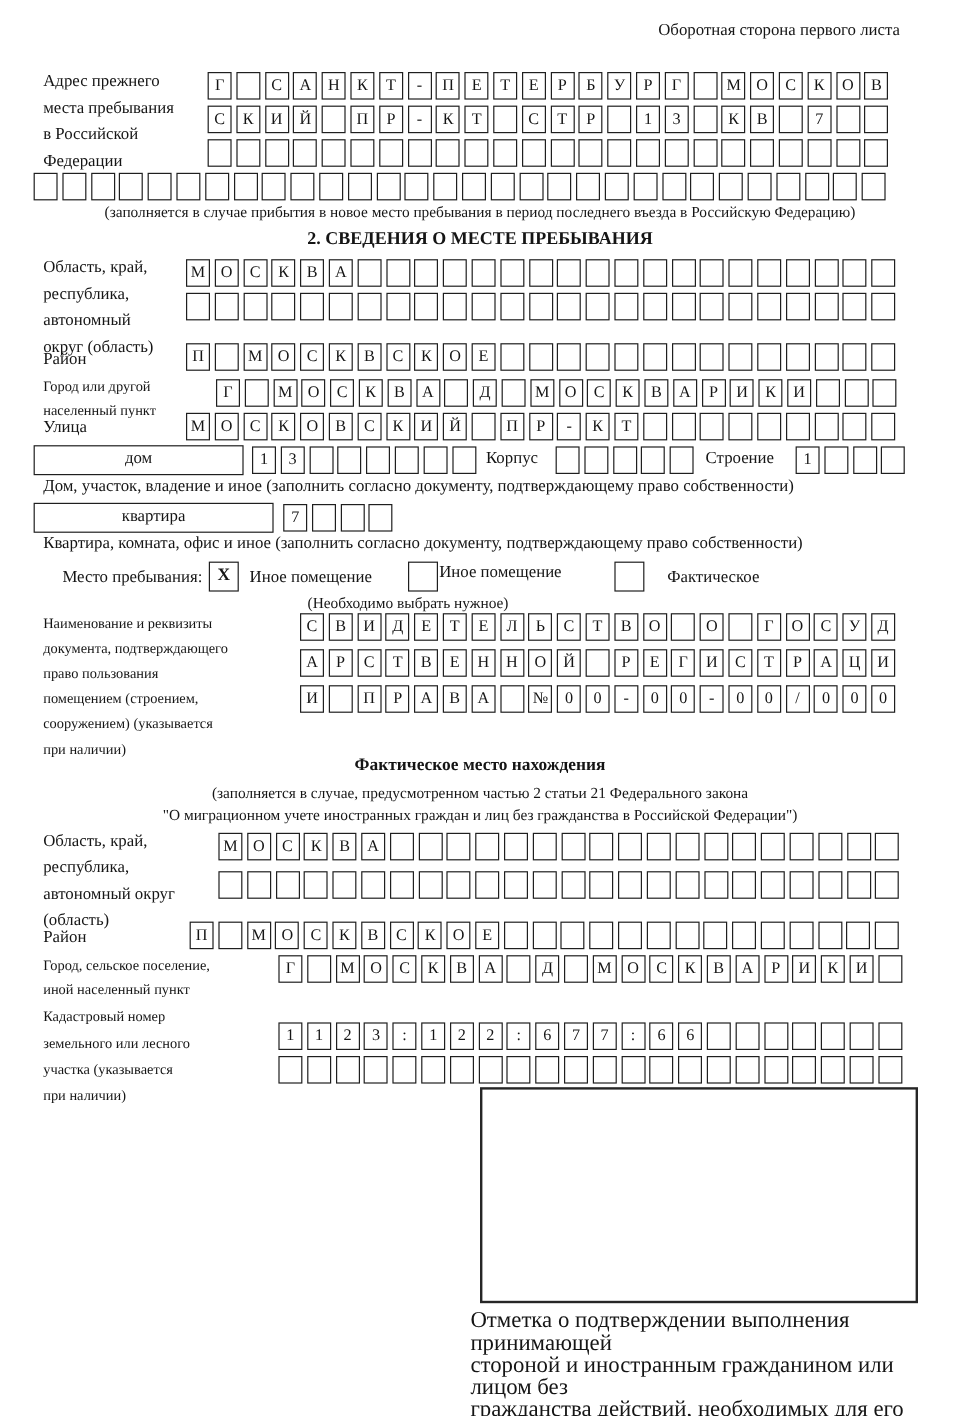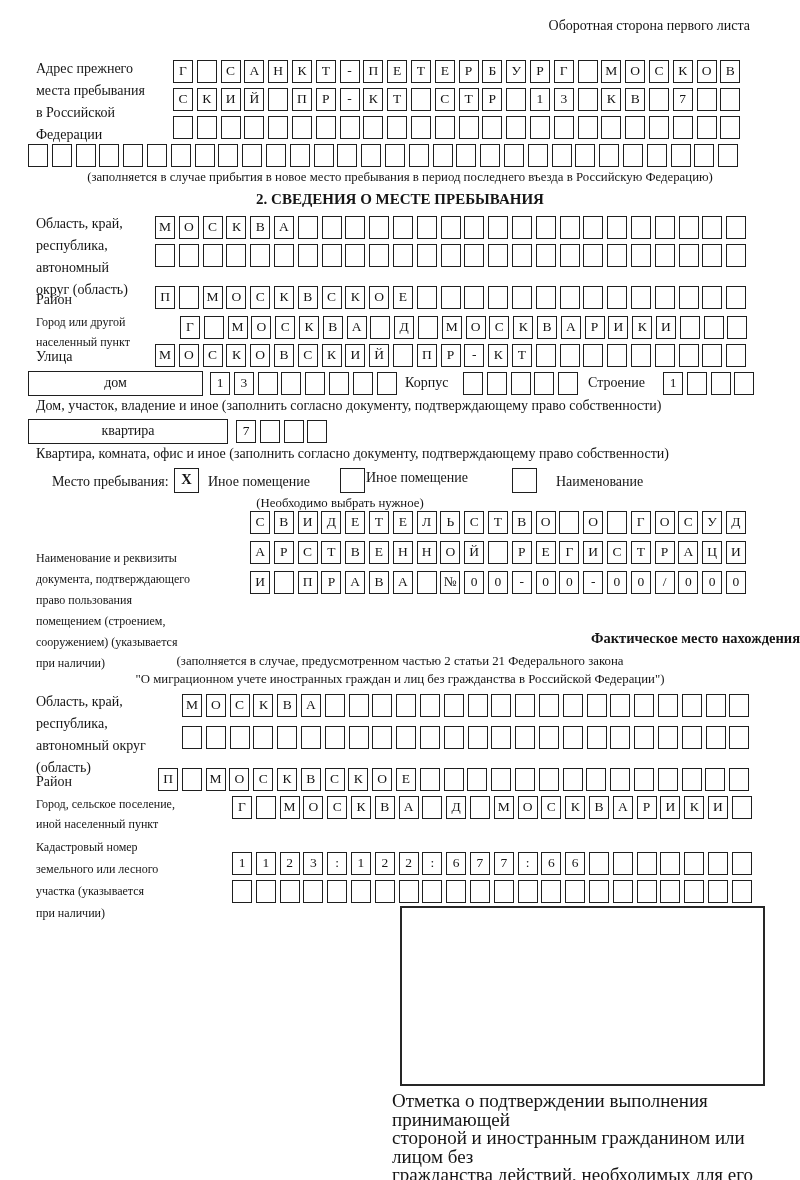--- a/index.html
+++ b/index.html
@@ -15,21 +15,21 @@
     width:20px; height:23px; margin-right:3.8px;
     border:1.6px solid #1f1f1f;
     font-size:13.5px; line-height:20px; text-align:center;
     font-family:"Liberation Serif","DejaVu Serif",serif;
   }
   .lbl  { font-size:14px; line-height:22px; white-space:pre-line; }
   .lbl2 { font-size:12px; line-height:20px; white-space:pre-line; }
   .cap  { font-size:12.8px; text-align:center; }
   .capl { font-size:14px; }
   .hdr  { font-weight:bold; font-size:15px; text-align:center; }
-  .hdr2 { font-weight:bold; font-size:14.5px; text-align:right; }
+  .hdr2 { font-weight:bold; font-size:14.5px; text-align:center; }
   .wbox {
     box-sizing:border-box; border:1.7px solid #1f1f1f; height:25px;
     text-align:center; font-size:14px; line-height:22px;
   }
   .chk {
     box-sizing:border-box; width:25px; height:25px; border:1.7px solid #1f1f1f;
     text-align:center; font-size:14.5px; line-height:21px; font-weight:bold;
   }
   .opt { font-size:14px; }
   .bigbox { box-sizing:border-box; border:2px solid #262626; background:#fff; }
@@ -66,24 +66,24 @@
 
   <div class="abs wbox" style="left:28px; top:419px; width:200px;">квартира</div>
   <div class="abs capl" style="left:36px; top:446px;">Квартира, комната, офис и иное (заполнить согласно документу, подтверждающему право собственности)</div>
 
   <div class="abs opt" style="left:52px; top:474px;">Место пребывания:</div>
   <div class="abs chk" style="left:174px; top:468px;">X</div>
   <div class="abs opt" style="left:208px; top:474px;">Иное помещение</div>
   <div class="abs chk" style="left:340px; top:468px;"></div>
   <div class="abs opt" style="left:366px; top:470px;">Иное помещение</div>
   <div class="abs chk" style="left:512px; top:468px;"></div>
-  <div class="abs opt" style="left:556px; top:474px;">Наименование</div>
+  <div class="abs opt" style="left:556px; top:474px;">Фактическое</div>
   <div class="abs cap" style="left:220px; top:496px; width:240px;">(Необходимо выбрать нужное)</div>
 
-  <div class="abs lbl2" style="left:36px; top:509px; width:215px; line-height:21px;margin-top:39px;">Наименование и реквизиты
+  <div class="abs lbl2" style="left:36px; top:509px; width:215px; line-height:21px;">Наименование и реквизиты
 документа, подтверждающего
 право пользования
 помещением (строением,
 сооружением) (указывается
 при наличии)</div>
 
   <div class="abs hdr2" style="left:0px; top:630px; width:800px;">Фактическое место нахождения</div>
   <div class="abs cap" style="left:0px; top:652px; width:800px; white-space:pre-line; line-height:18px;">(заполняется в случае, предусмотренном частью 2 статьи 21 Федерального закона
 "О миграционном учете иностранных граждан и лиц без гражданства в Российской Федерации")</div>
 

